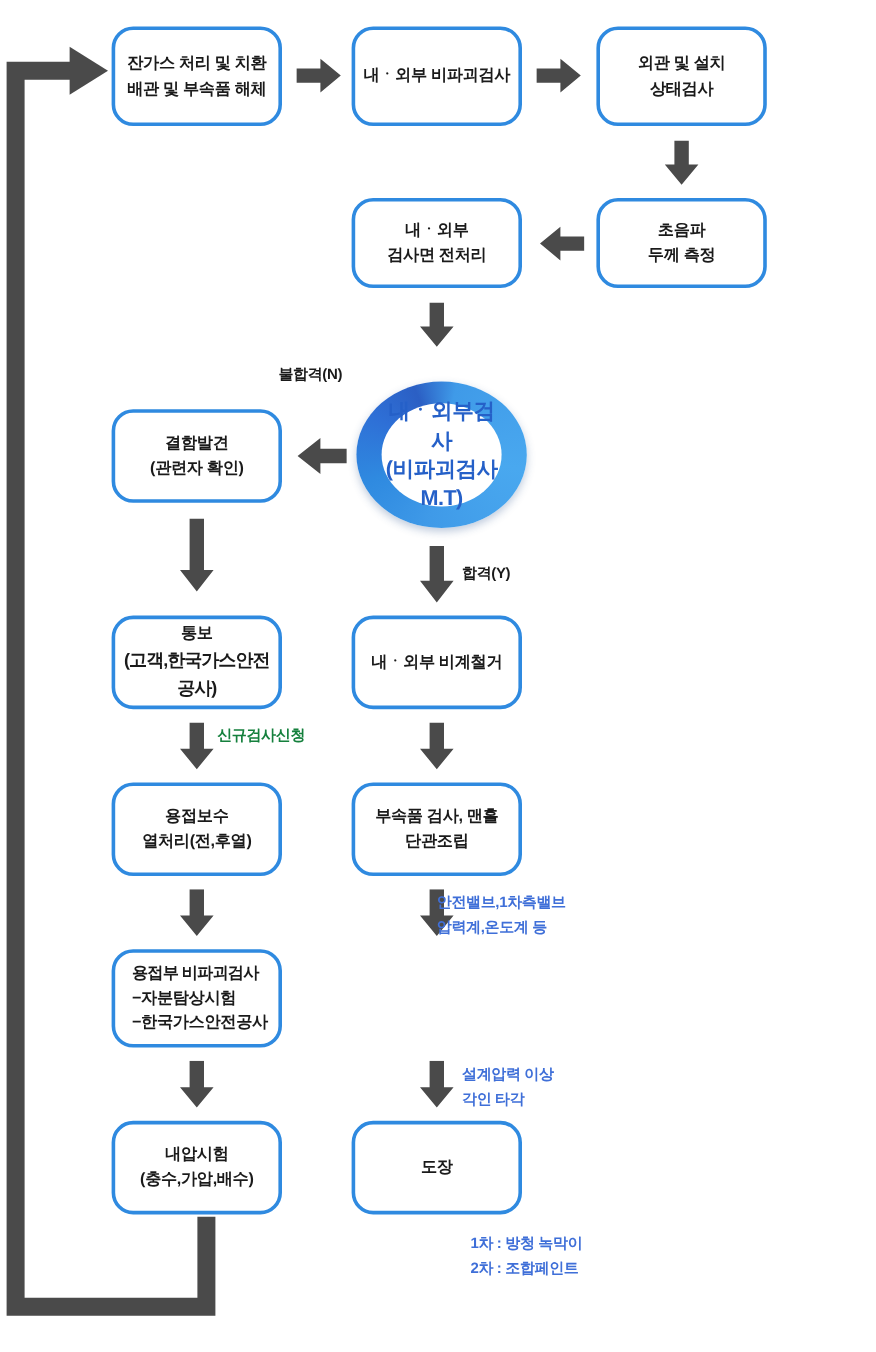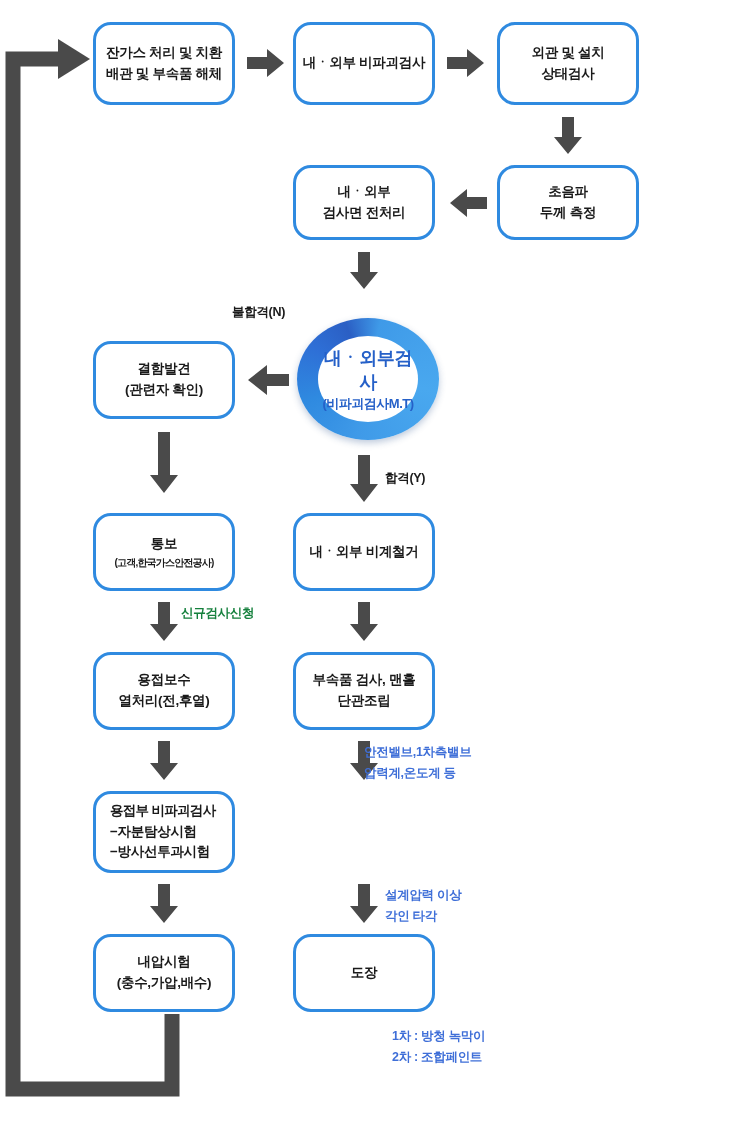--- a/index.html
+++ b/index.html
@@ -48,21 +48,21 @@
     background: #ffffff;
     display: flex; flex-direction: column;
     align-items: center; justify-content: center;
     text-align: center;
   }
   .donut-hole .t1 {
     color: #2560c8; font-weight: bold; font-size: 18px;
     letter-spacing: -0.3px; line-height: 1.35;
   }
   .donut-hole .t2 {
-    color: #2560c8; font-weight: bold; font-size: 13px;
+    color: #2560c8; font-weight: bold; font-size: 18px;
     letter-spacing: -0.5px; line-height: 1.35;
   }
 
   
   .arr { position: absolute; }
   .arr svg { display: block; }
 
   
   .loop { position: absolute; }
 
@@ -188,21 +188,21 @@
 
   <div class="arr" style="left:149px; top:432px; width:30px; height:62px;">
     <svg width="30" height="62" viewBox="0 0 30 62">
       <path d="M 9,0 L 21,0 L 21,43 L 29,43 L 15,61 L 1,43 L 9,43 Z" fill="#4a4a4a"></path>
     </svg>
   </div>
 
   <div class="box" style="left:93px; top:513px; width:142px; height:78px;">
     <div class="lines" style="padding:0 2px;">
       <div>통보</div>
-      <div style="font-size:10px;letter-spacing:-0.8px;">(고객,한국가스안전공사)</div>
+      <div style="font-size:15px;letter-spacing:-0.8px;">(고객,한국가스안전공사)</div>
     </div>
   </div>
 
   <div class="arr" style="left:149px; top:602px; width:30px; height:40px;">
     <svg width="30" height="40" viewBox="0 0 30 40">
       <path d="M 9,0 L 21,0 L 21,22 L 29,22 L 15,39 L 1,22 L 9,22 Z" fill="#4a4a4a"></path>
     </svg>
   </div>
 
   <div class="label blue" style="left:181px; top:604px;">신규검사신청</div>
@@ -217,21 +217,21 @@
   <div class="arr" style="left:149px; top:741px; width:30px; height:40px;">
     <svg width="30" height="40" viewBox="0 0 30 40">
       <path d="M 9,0 L 21,0 L 21,22 L 29,22 L 15,39 L 1,22 L 9,22 Z" fill="#4a4a4a"></path>
     </svg>
   </div>
 
   <div class="box left-align" style="left:93px; top:791px; width:142px; height:82px;">
     <div class="lines">
       <div style="letter-spacing:-0.7px;">용접부 비파괴검사</div>
       <div>−자분탐상시험</div>
-      <div>−방사선투과시험</div>
+      <div>−한국가스안전공사</div>
     </div>
   </div>
 
   <div class="arr" style="left:149px; top:884px; width:30px; height:40px;">
     <svg width="30" height="40" viewBox="0 0 30 40">
       <path d="M 9,0 L 21,0 L 21,22 L 29,22 L 15,39 L 1,22 L 9,22 Z" fill="#4a4a4a"></path>
     </svg>
   </div>
 
   <div class="box" style="left:93px; top:934px; width:142px; height:78px;">

